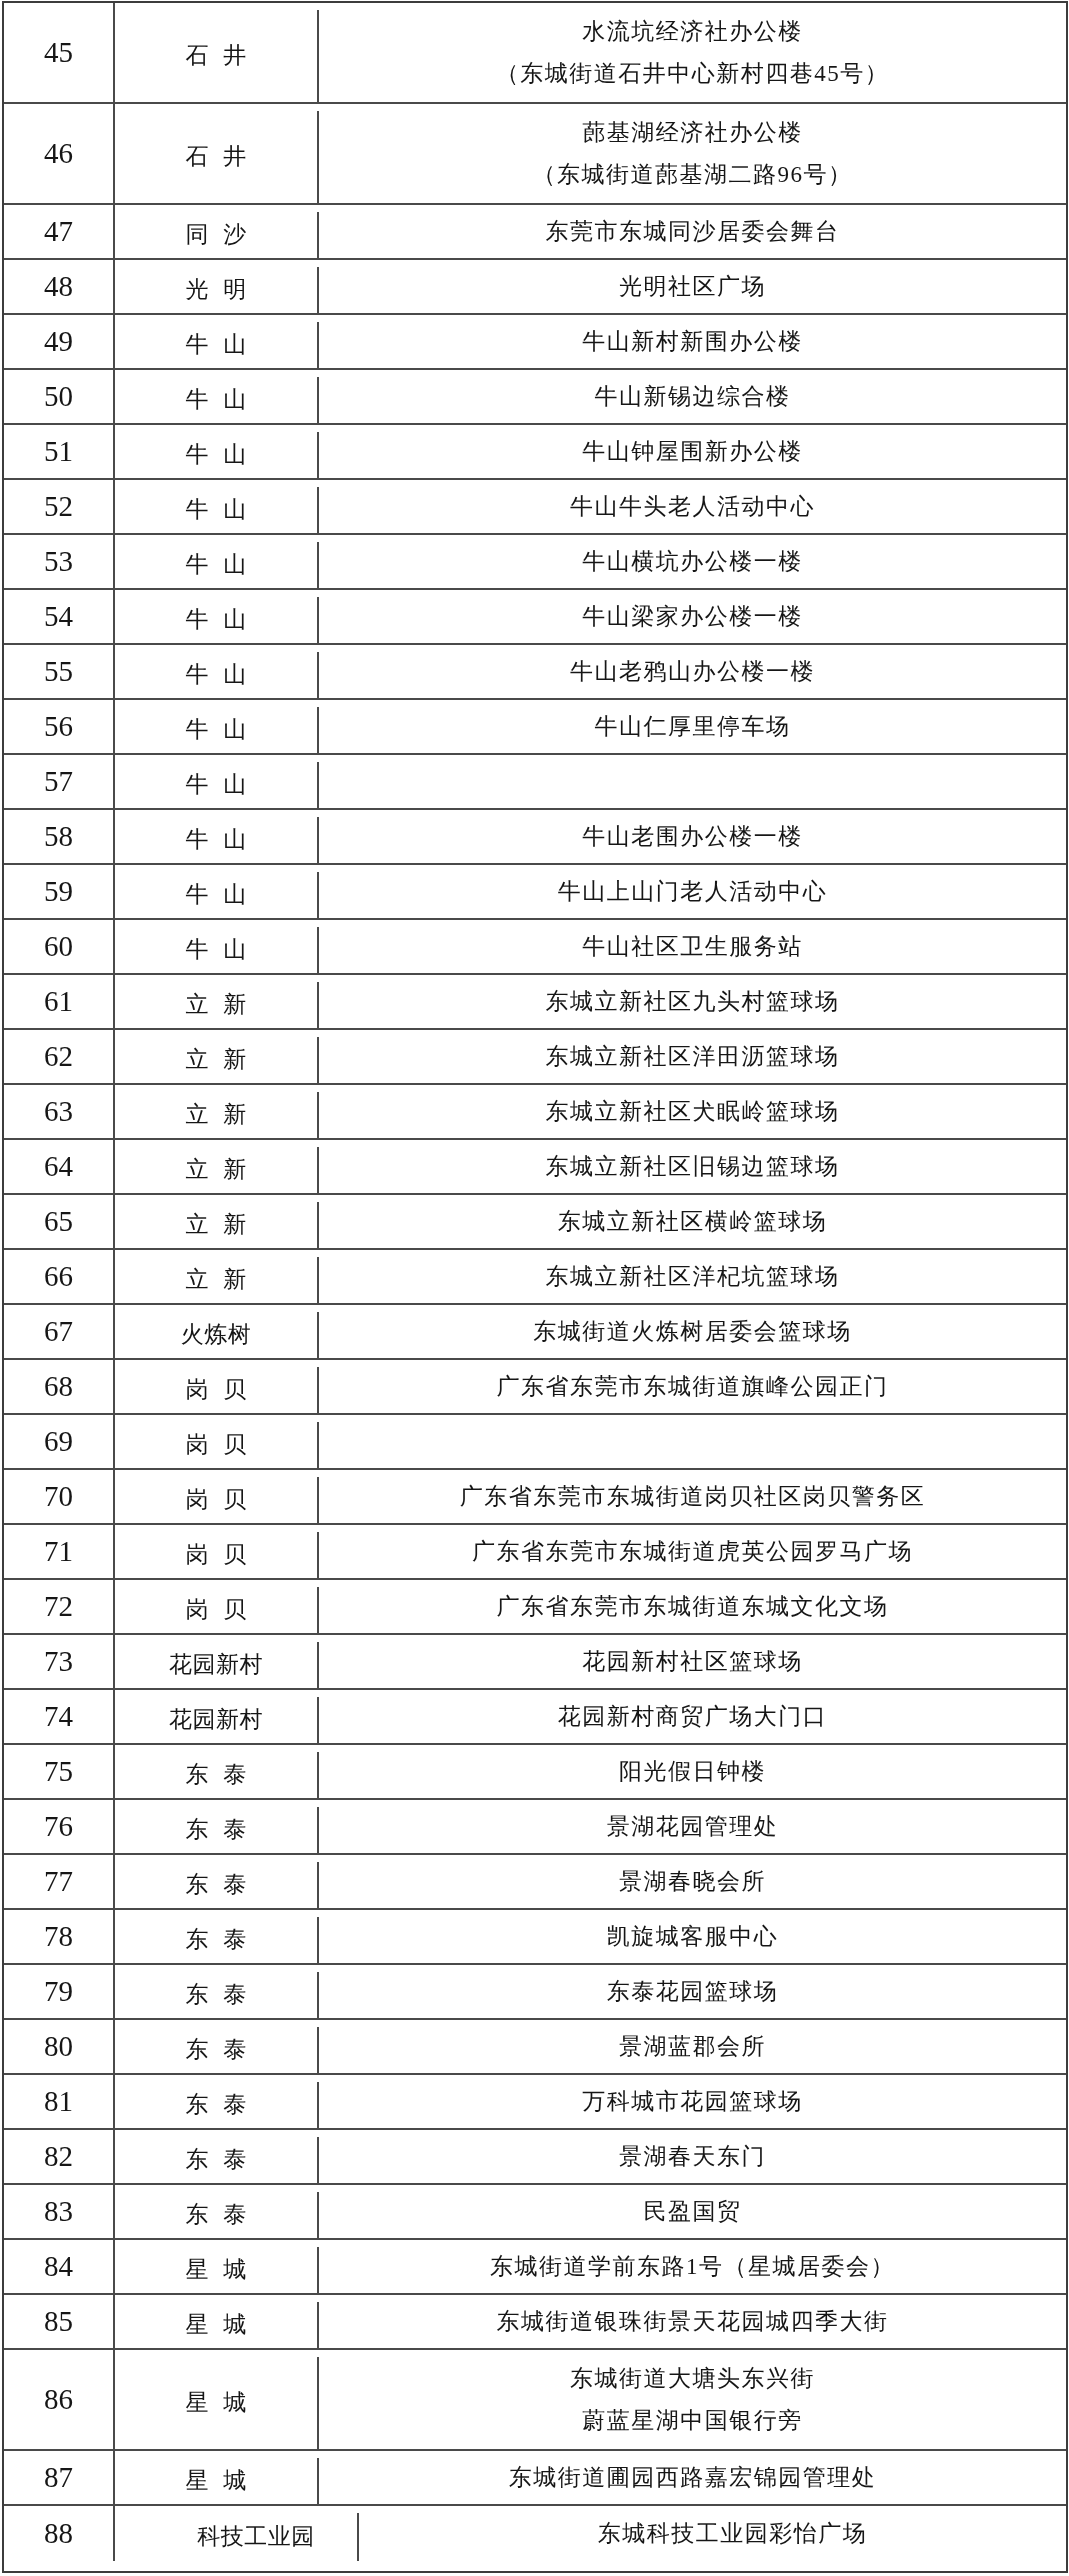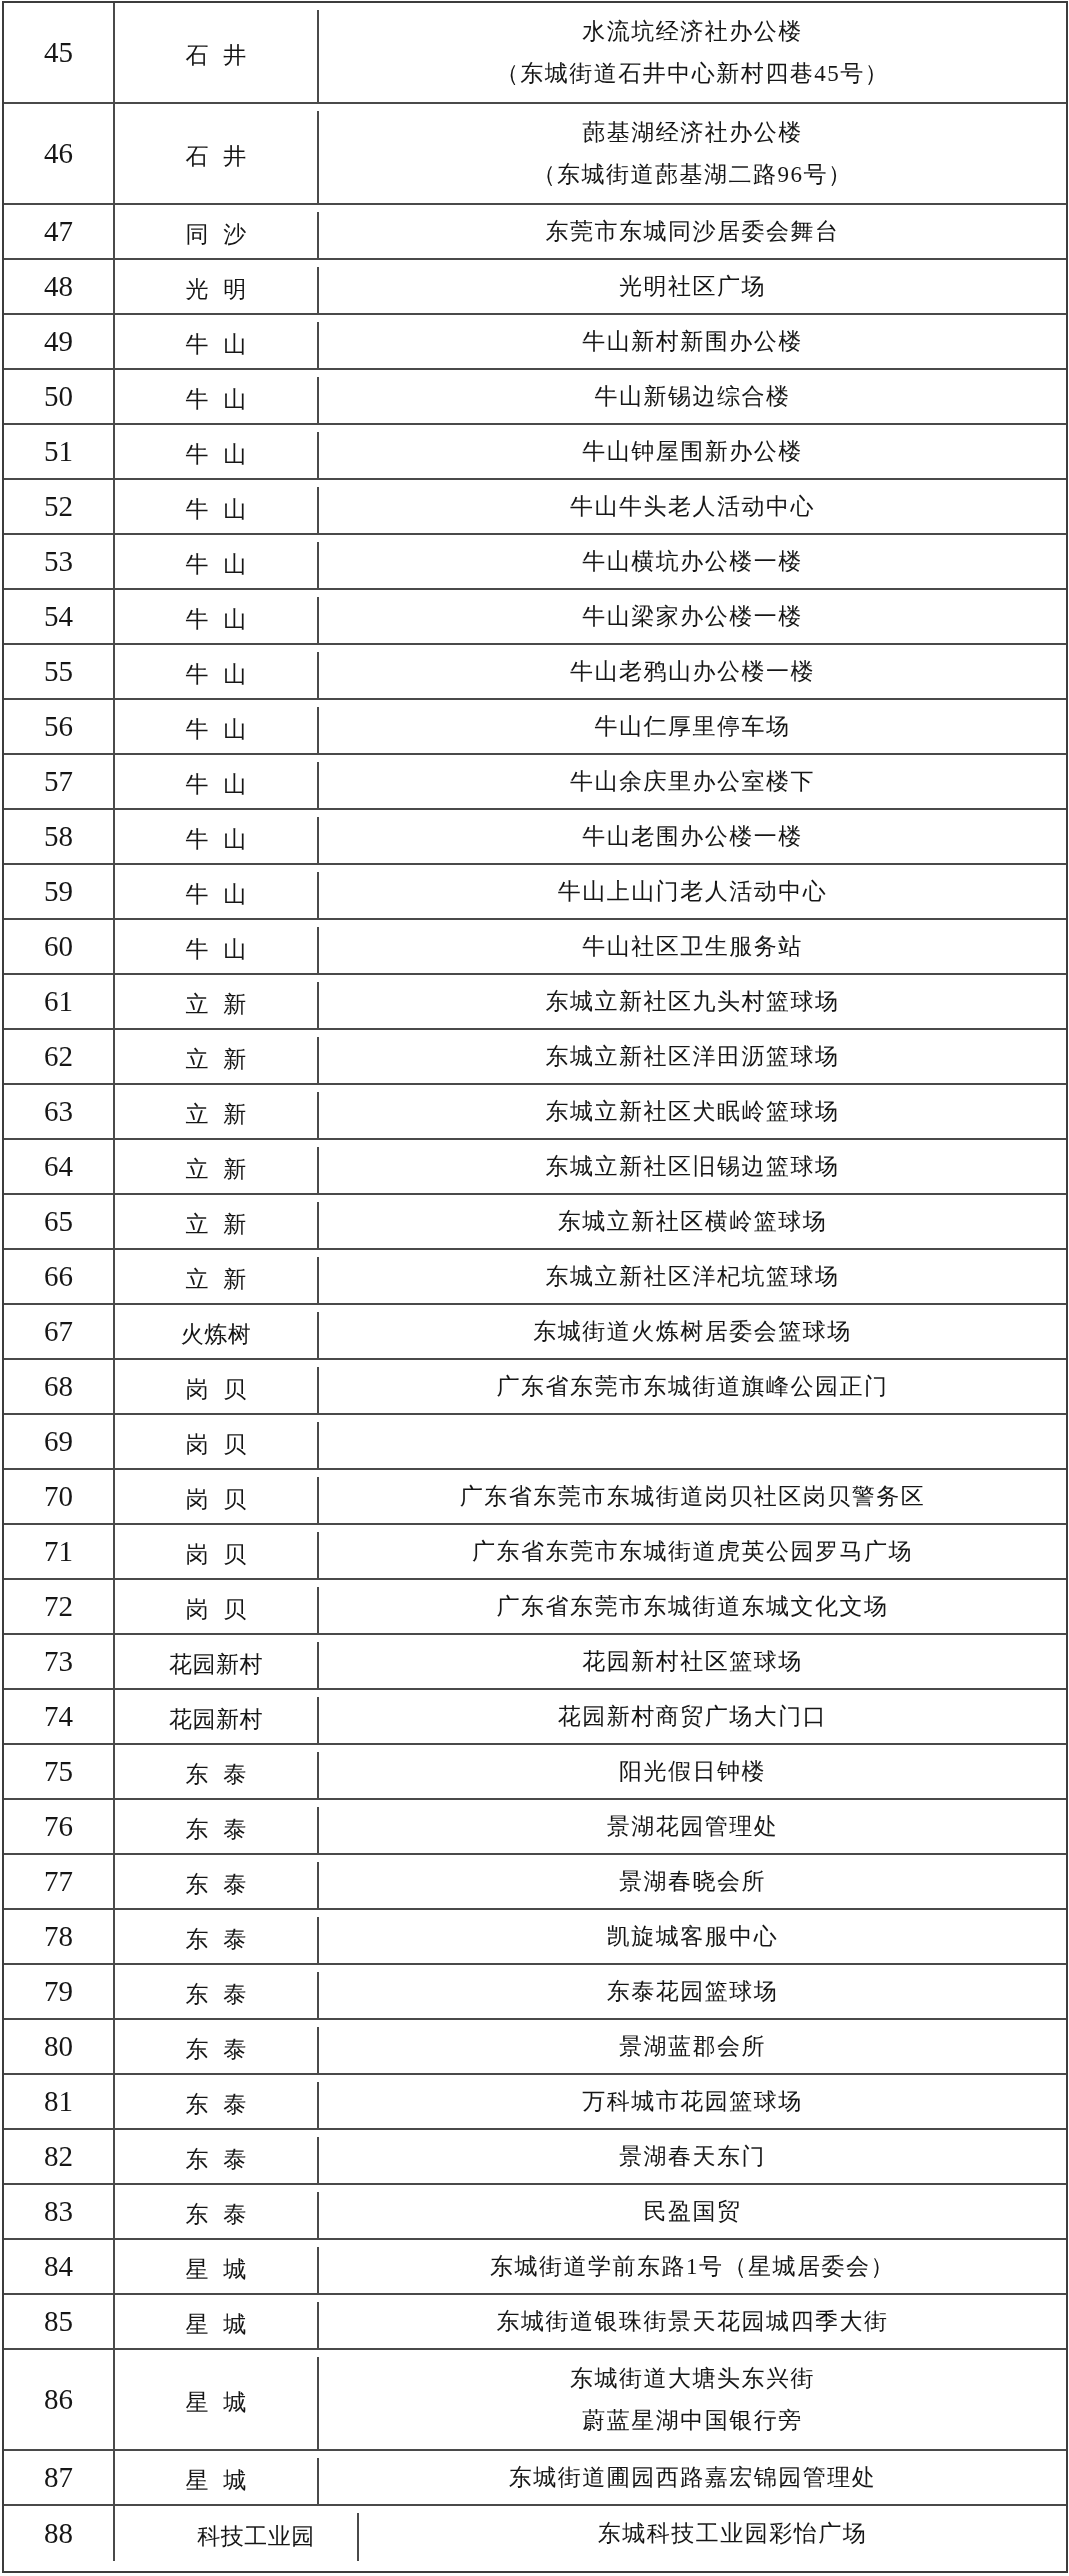--- a/index.html
+++ b/index.html
@@ -163,23 +163,20 @@
     <div class="cell c-no">56</div>
     <div class="cell c-area">牛 山</div>
     <div class="cell c-venue">
           <div class="venue-line">牛山仁厚里停车场</div>
         </div>
   </div>
 
   <div class="row">
     <div class="cell c-no">57</div>
     <div class="cell c-area">牛 山</div>
-    <div class="cell c-venue">
-          <div class="venue-line">牛山余庆里办公室楼下</div>
-        </div>
   </div>
 
   <div class="row">
     <div class="cell c-no">58</div>
     <div class="cell c-area">牛 山</div>
     <div class="cell c-venue">
           <div class="venue-line">牛山老围办公楼一楼</div>
         </div>
   </div>
 

